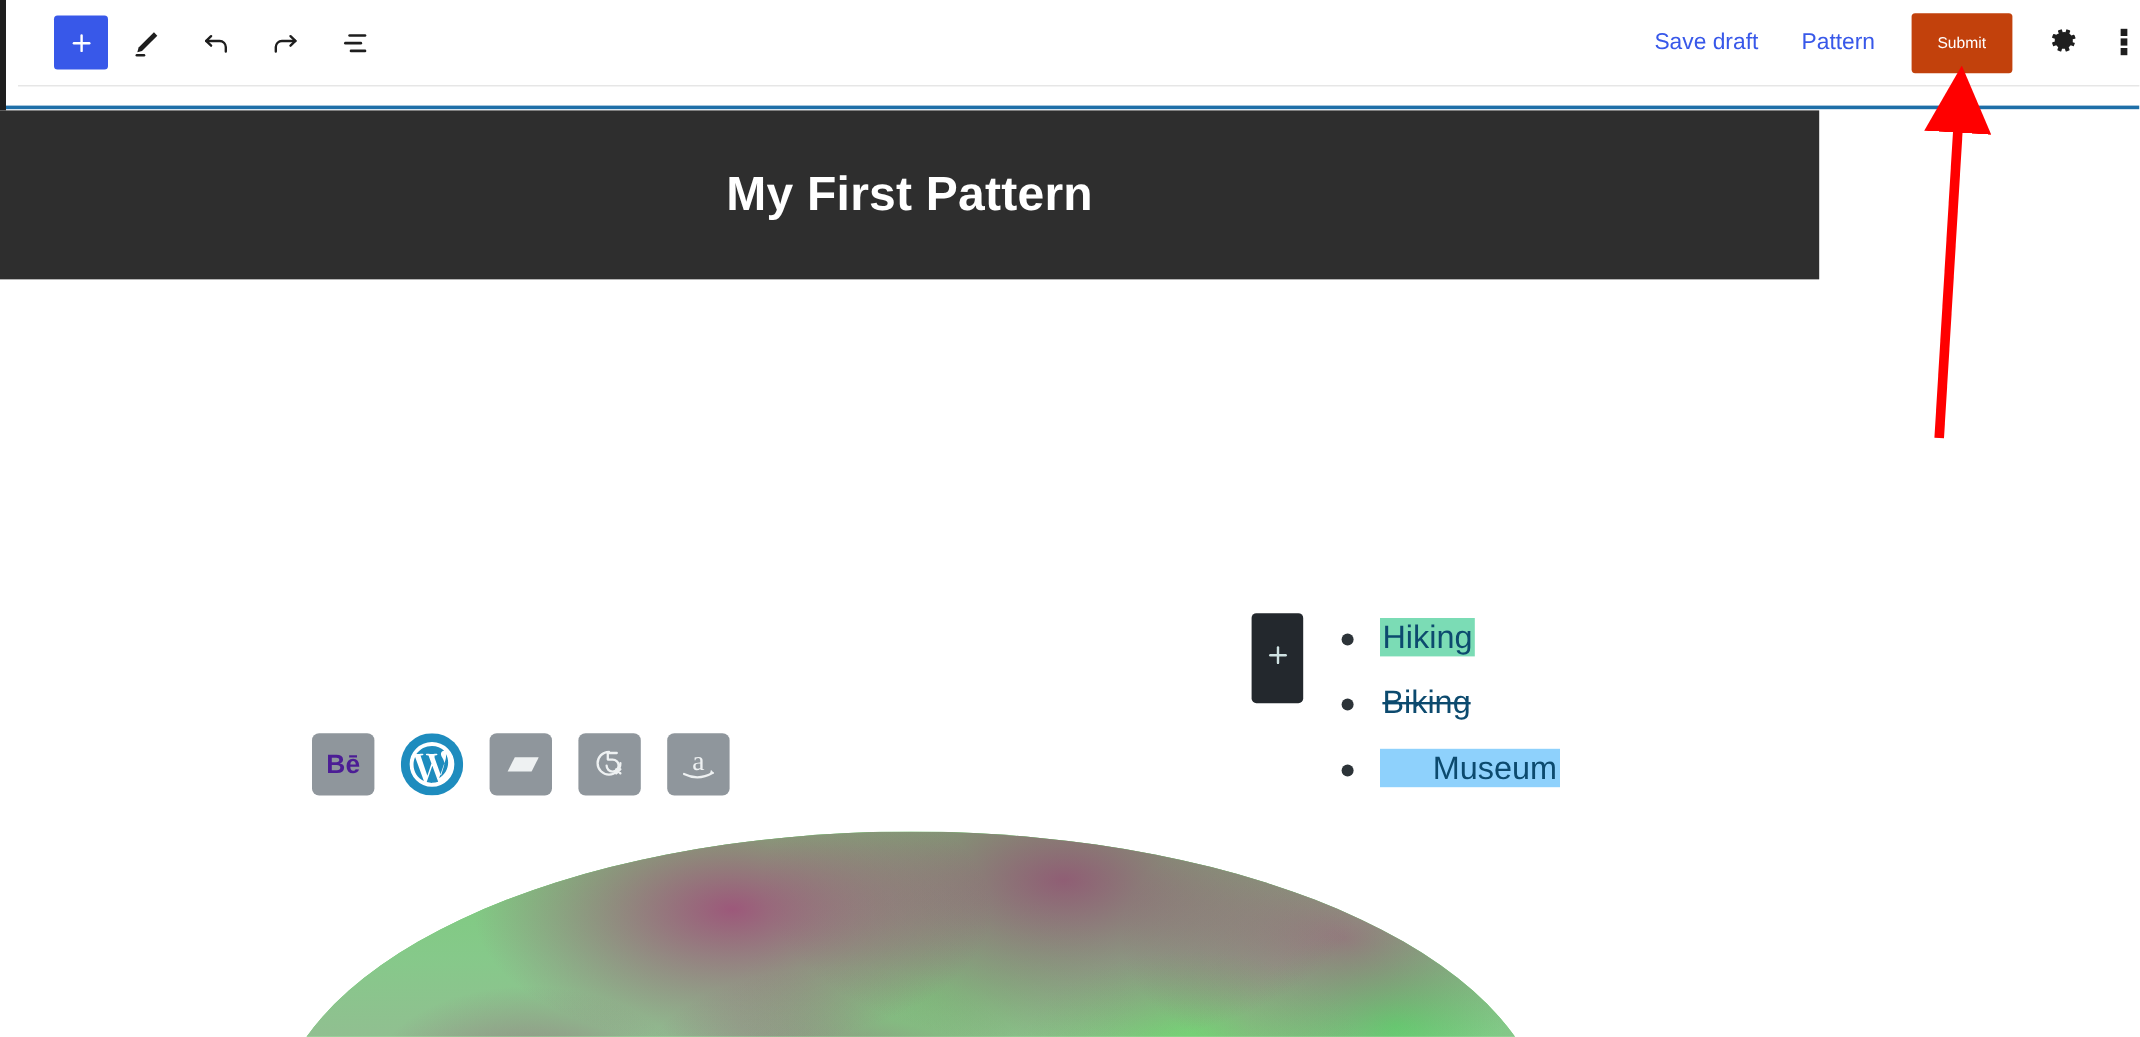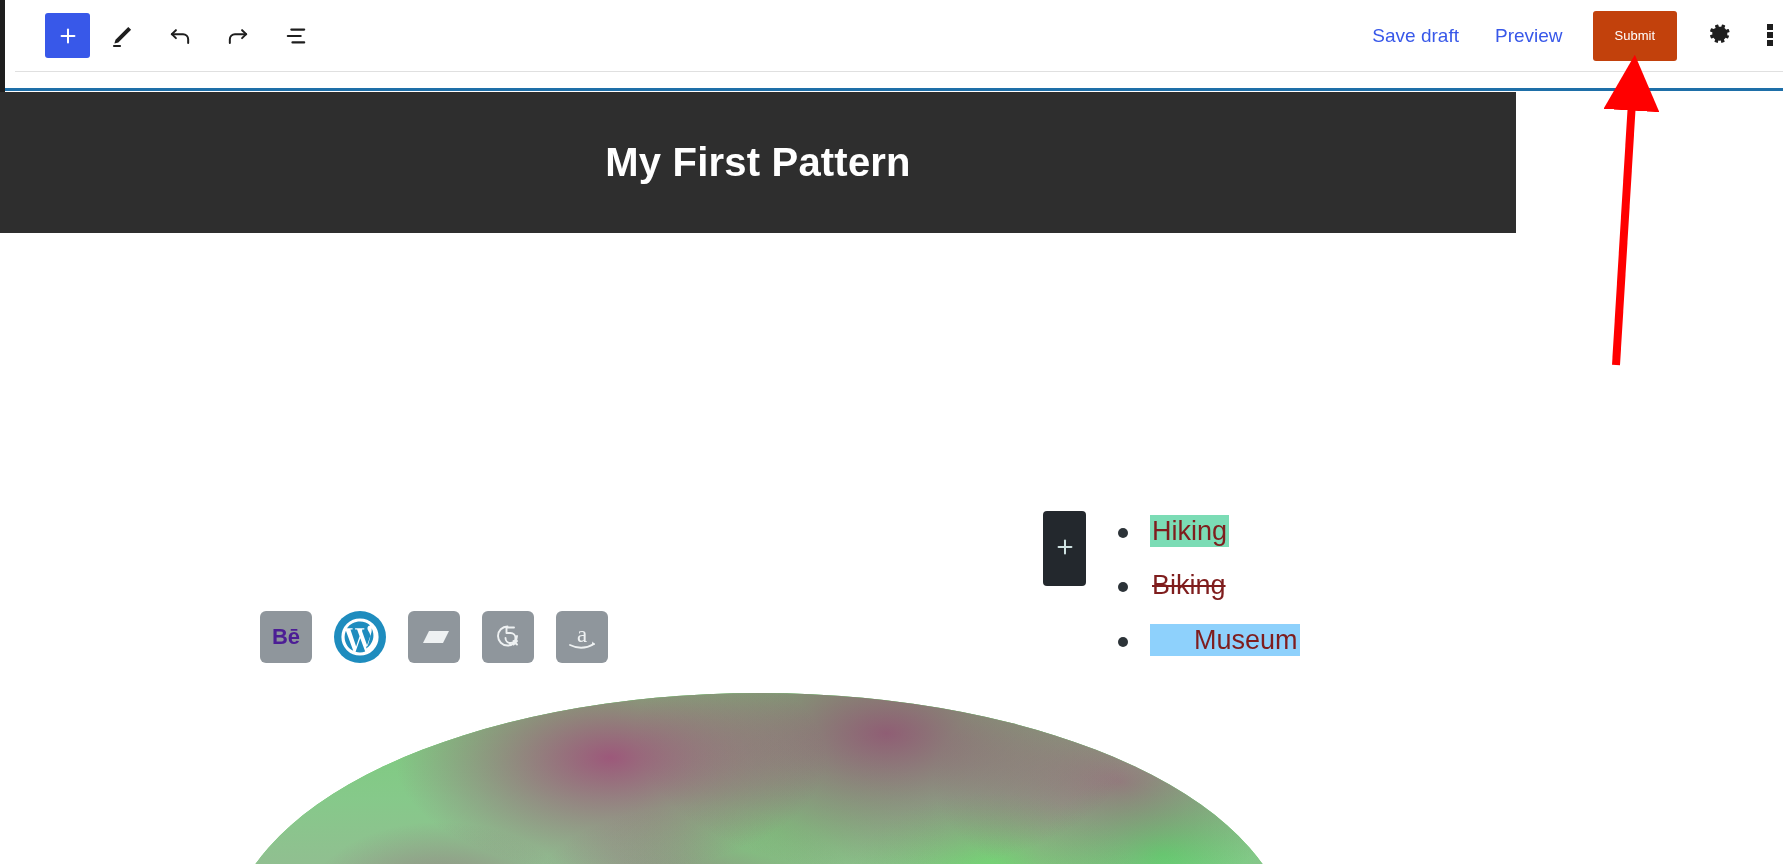--- a/index.html
+++ b/index.html
@@ -215,21 +215,21 @@
   }
   .activity-list {
     list-style: none;
     margin: 0; padding: 0;
     padding-top: 2px;
   }
   .activity-list li {
     position: relative;
     font-family: "Liberation Sans", sans-serif;
     font-size: 27px;
-    color: #7f1d1d;
+    color: #0c4a6e;
     margin-bottom: 18px;
     padding-left: 40px;
     line-height: 1.35;
   }
   .activity-list li::before {
     content: "";
     position: absolute;
     left: 8px; top: 15px;
     width: 10px; height: 10px;
     border-radius: 50%;
@@ -335,21 +335,21 @@
           </svg>
         </span>
       </button>
 
     </div>
 
     <div class="toolbar-right">
 
       <button class="text-link-btn">Save draft</button>
 
-      <button class="text-link-btn">Preview</button>
+      <button class="text-link-btn">Pattern</button>
 
       <button class="submit-button">Submit</button>
 
       <button class="settings-gear-btn">
         <span>
           <svg width="26" height="26" viewBox="0 0 24 24" fill="currentColor">
             <path d="M12 8.6a3.4 3.4 0 1 0 0 6.8 3.4 3.4 0 0 0 0-6.8zm0 5.1a1.7 1.7 0 1 1 0-3.4 1.7 1.7 0 0 1 0 3.4z"></path>
             <path d="M20.4 13.6l-1.7-.5a6.9 6.9 0 0 0 0-2.2l1.7-.5a.6.6 0 0 0 .4-.8l-.7-1.9a.6.6 0 0 0-.8-.35l-1.65.62a7 7 0 0 0-1.55-1.55l.62-1.65a.6.6 0 0 0-.35-.8l-1.9-.7a.6.6 0 0 0-.8.4l-.5 1.7a6.9 6.9 0 0 0-2.2 0l-.5-1.7a.6.6 0 0 0-.8-.4l-1.9.7a.6.6 0 0 0-.35.8l.62 1.65A7 7 0 0 0 6.02 7.4L4.37 6.78a.6.6 0 0 0-.8.35l-.7 1.9a.6.6 0 0 0 .4.8l1.7.5a6.9 6.9 0 0 0 0 2.2l-1.7.5a.6.6 0 0 0-.4.8l.7 1.9a.6.6 0 0 0 .8.35l1.65-.62a7 7 0 0 0 1.55 1.55l-.62 1.65a.6.6 0 0 0 .35.8l1.9.7a.6.6 0 0 0 .8-.4l.5-1.7a6.9 6.9 0 0 0 2.2 0l.5 1.7a.6.6 0 0 0 .8.4l1.9-.7a.6.6 0 0 0 .35-.8l-.62-1.65a7 7 0 0 0 1.55-1.55l1.65.62a.6.6 0 0 0 .8-.35l.7-1.9a.6.6 0 0 0-.4-.8z"></path>
           </svg>
         </span>

